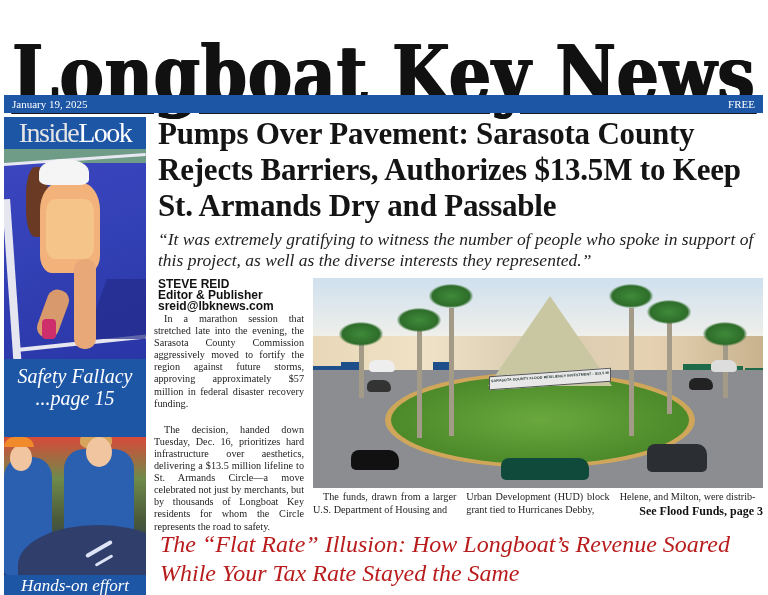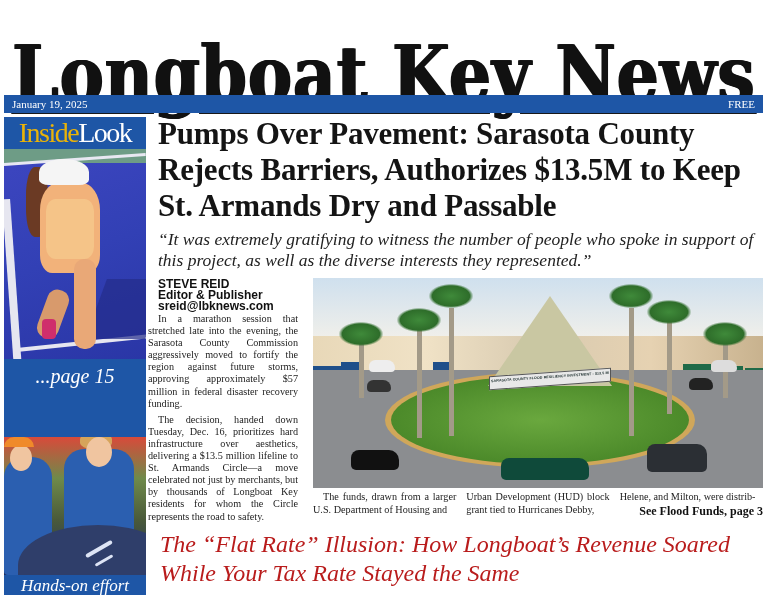--- a/index.html
+++ b/index.html
@@ -33,21 +33,21 @@
   .dateline .tagline { font-style: italic; font-weight: bold; font-size: 12px; margin-left: -20px; }
   .dateline .date, .dateline .price { font-size: 11px; }
 
   
   .sidebar { position: absolute; left: 4px; top: 117px; width: 142px; height: 478px; }
   .inside-look {
     height: 32px; background: #1e56a6;
     display: flex; align-items: center; justify-content: center;
     font-size: 28px; letter-spacing: -1.5px; line-height: 1;
   }
-  .inside-look .part1 { color: #eab308; }
+  .inside-look .part1 { color: #e5e5e5; }
   .inside-look .part2 { color: #fff; }
 
   .photo-pickleball {
     height: 210px; position: relative; overflow: hidden;
     background: linear-gradient(160deg, #3d46c0 0%, #3240b5 50%, #2a36a6 100%);
   }
   .photo-pickleball .court-top { position: absolute; left: 0; top: 0; width: 100%; height: 14px; background: #6e9c86; }
   .photo-pickleball .line-h { position: absolute; left: 0; top: 14px; width: 100%; height: 3px; background: #e8e8f2; transform: rotate(-4deg); transform-origin: left; }
   .photo-pickleball .line-v { position: absolute; left: 4px; top: 50px; width: 8px; height: 170px; background: #e6e6f0; transform: rotate(-4deg); }
   .photo-pickleball .line-b { position: absolute; left: 10px; top: 192px; width: 140px; height: 4px; background: #e6e6f0; transform: rotate(-6deg); }
@@ -96,25 +96,25 @@
     letter-spacing: -0.2px;
   }
   .pullquote {
     position: absolute; left: 158px; top: 229px; width: 605px;
     font-style: italic; font-size: 17.5px; line-height: 21px; color: #222;
   }
 
   
   .byline { position: absolute; left: 158px; top: 279px; width: 150px; font-family: "Liberation Sans", sans-serif; font-weight: bold; font-size: 12px; line-height: 11px; color: #111; }
   .article-col {
-    position: absolute; left: 148px; top: 313px; width: 150px;
+    position: absolute; left: 154px; top: 313px; width: 150px;
     font-size: 10.2px; line-height: 12.1px; color: #222; text-align: justify;
   }
   .article-col p { text-indent: 10px; }
-  .article-col p + p { margin-top: 4px; }
+  .article-col p + p { margin-top: 14px; }
 
   
   .hero-photo {
     position: absolute; left: 313px; top: 278px; width: 450px; height: 210px; overflow: hidden;
     background: linear-gradient(180deg, #cfe0ee 0%, #f2f0ea 30%, #e8dcc2 45%, #6f7a6a 58%, #8a8c8c 100%);
   }
   .hero-photo .buildings { position: absolute; left: 0; top: 58px; width: 100%; height: 45px; background: linear-gradient(90deg, #e8d8b8 0%, #f0e2c6 25%, #d8cab0 50%, #e6d2b2 75%, #c8b28e 100%); }
   .hero-photo .awning { position: absolute; height: 8px; background: #1f4f8a; }
   .hero-photo .awning.g { background: #1f6a48; }
   .hero-photo .road { position: absolute; left: 0; top: 92px; width: 100%; height: 118px; background: #8b8d90; }
@@ -172,20 +172,21 @@
     <div class="player-hair"></div>
     <div class="player-body"></div>
     <div class="player-top"></div>
     <div class="player-leg2"></div>
     <div class="player-leg"></div>
     <div class="player-shoe"></div>
     <div class="player-hat"></div>
   </div>
 
   <a class="pickleball-caption" style="display:block;text-decoration:none;">
+    <div>Safety Fallacy</div>
     <div>...page 15</div>
   </a>
 
   <div class="photo-manatee">
     <div class="vol v1"></div>
     <div class="vol v2"></div>
     <div class="face f1"></div>
     <div class="cap"></div>
     <div class="hair2"></div>
     <div class="face f2"></div>

